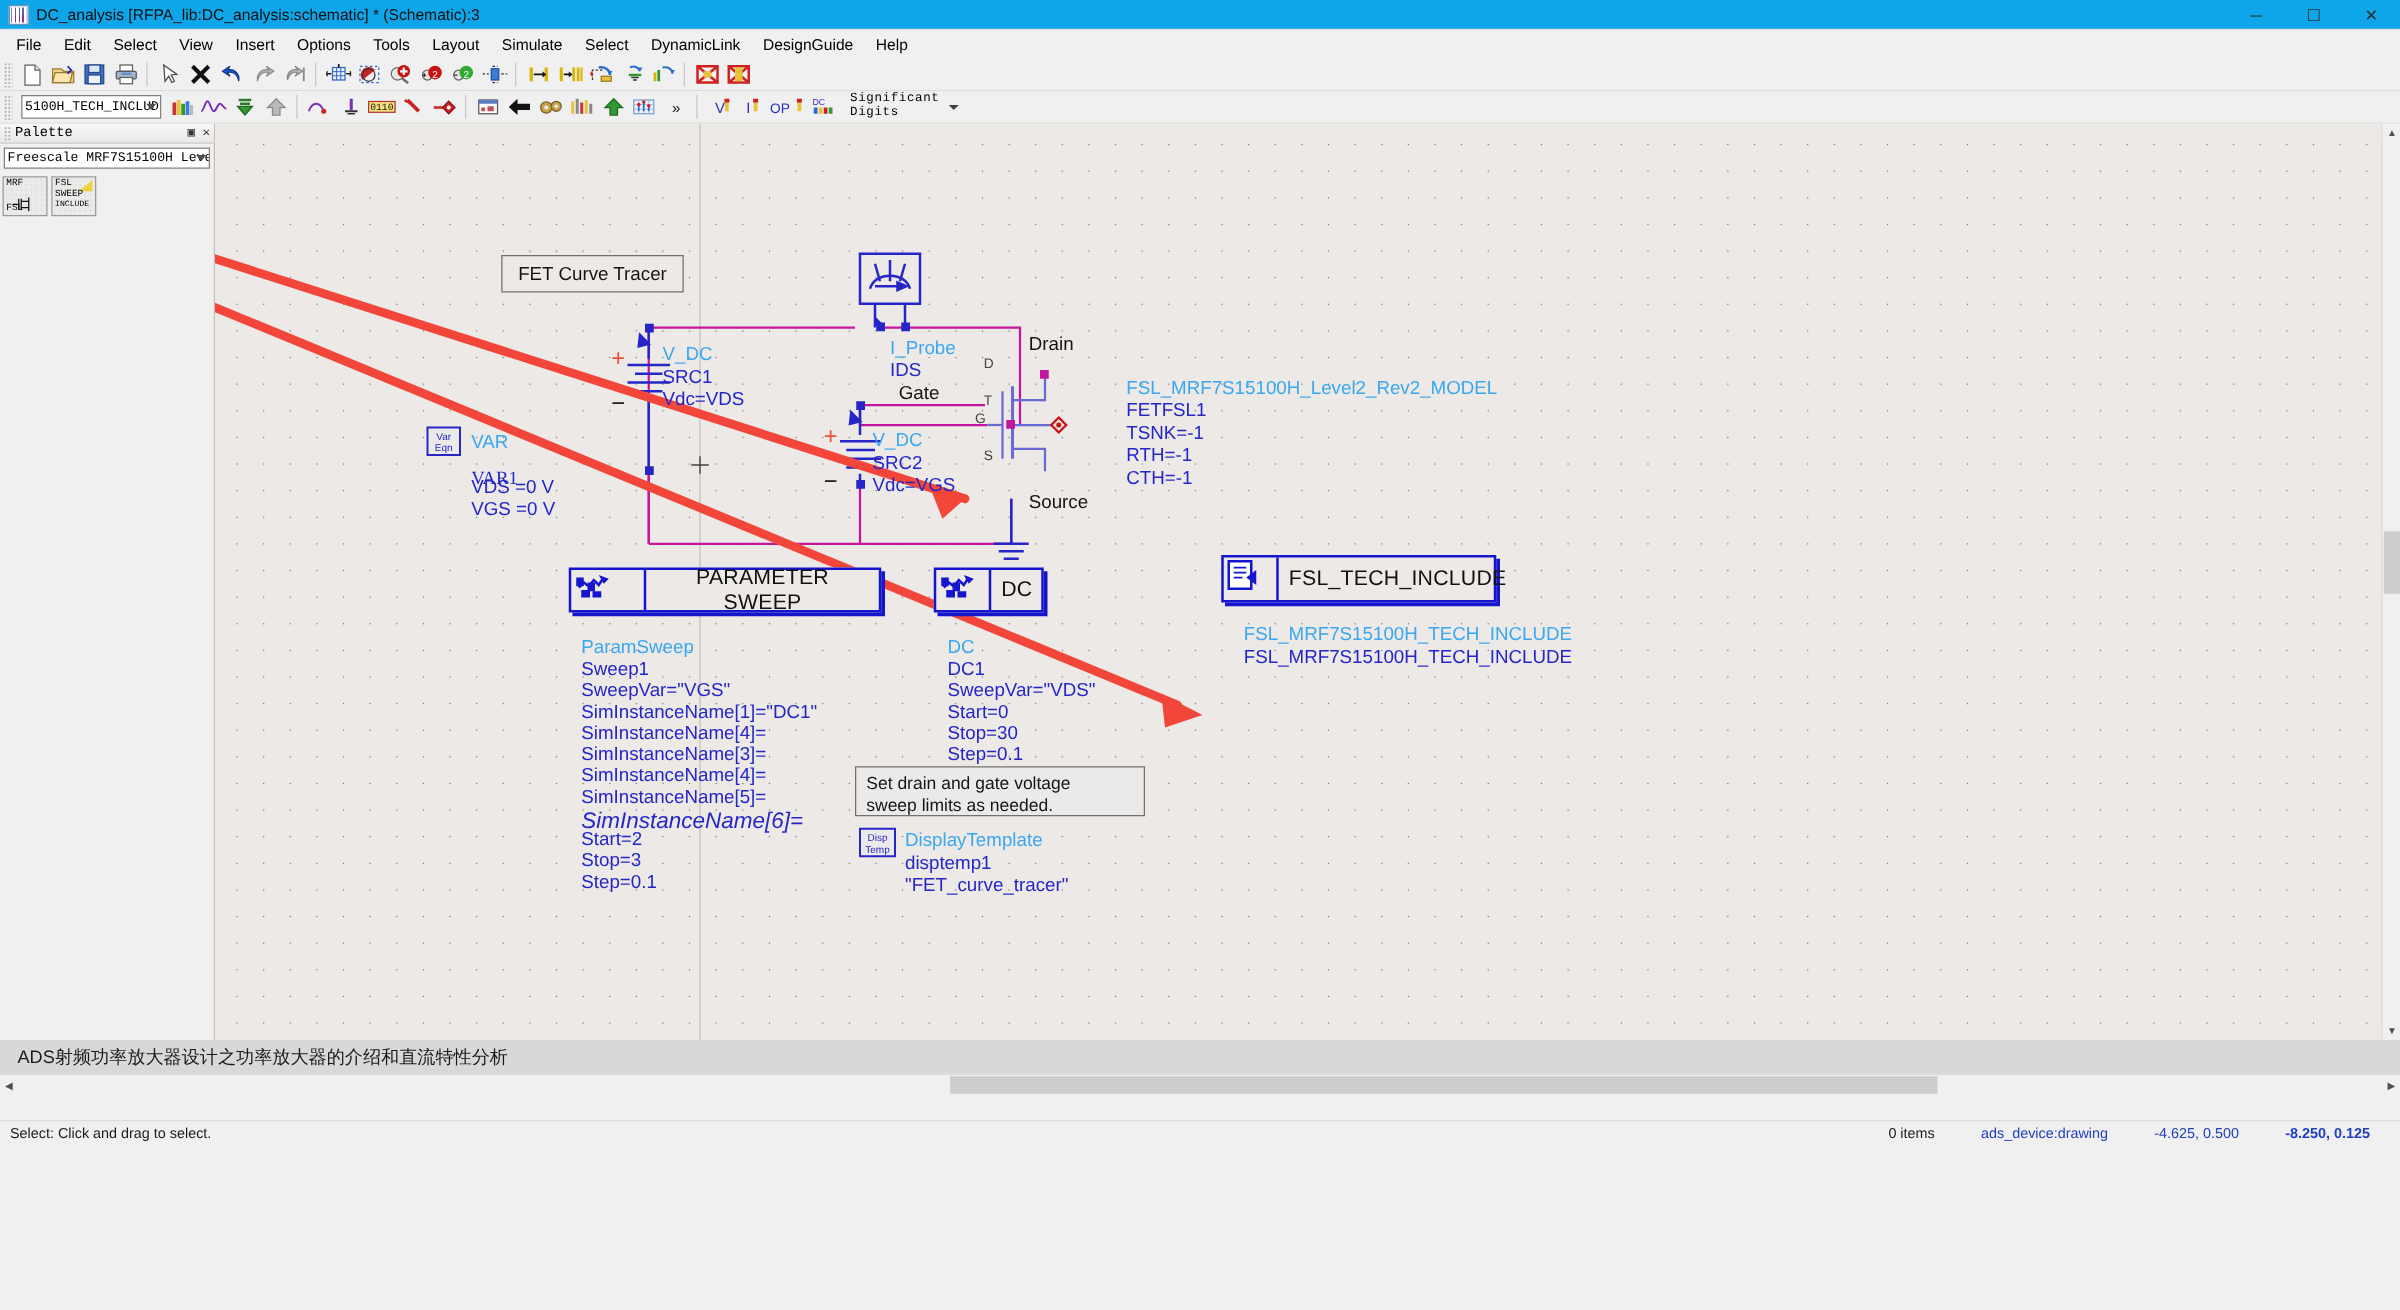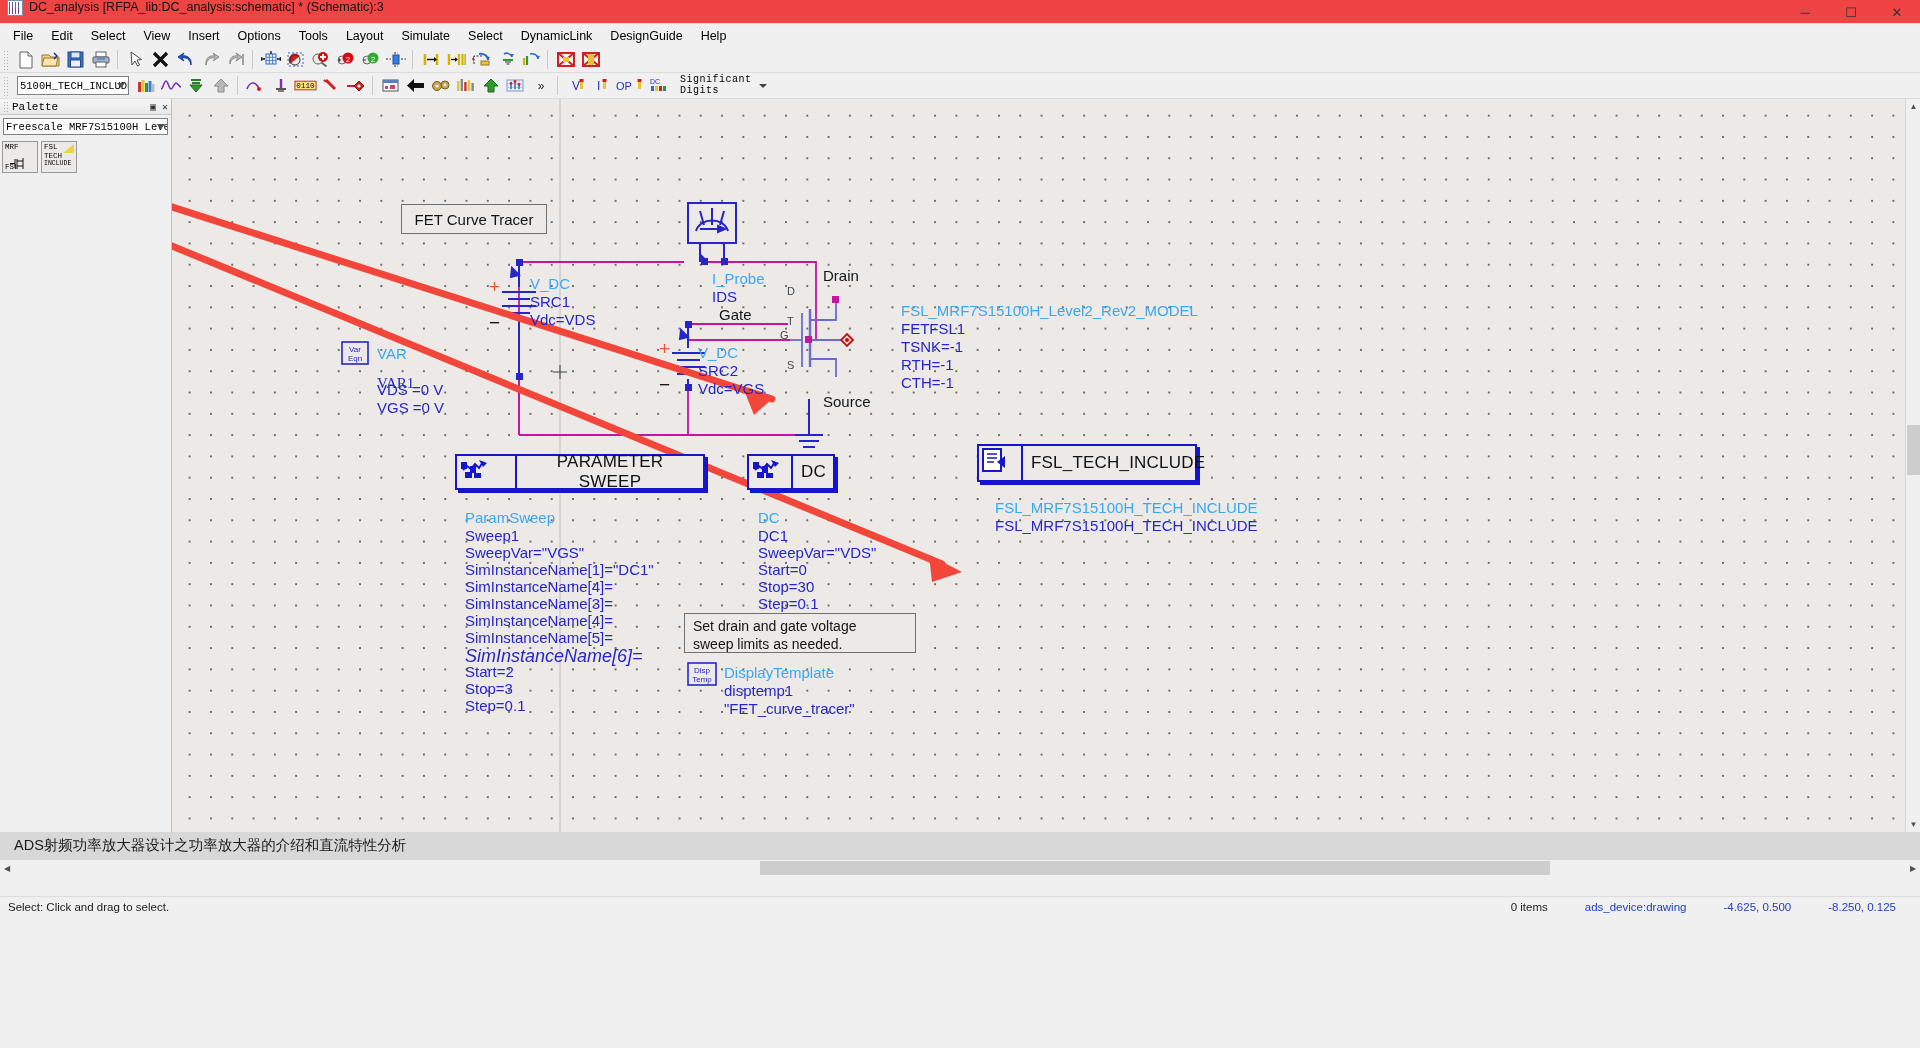--- a/index.html
+++ b/index.html
@@ -5,21 +5,21 @@
   * { box-sizing: border-box; }
   html, body {
     margin: 0; padding: 0;
     width: 1920px; height: 1048px;
     overflow: hidden;
     font-family: "Liberation Sans", sans-serif;
     background: #f0f0f0;
   }
   
   #titlebar {
-    height: 24px; background: #ef4444; display: flex; 
+    height: 24px; background: #0ea5e9; display: flex; align-items: center;
     border-bottom: 1px solid #e0e0e0; position: relative;
   }
   #titlebar .tb-icon {
     width: 16px; height: 16px; margin: 0 6px 0 7px; flex: 0 0 auto;
     background: #ffffff; border: 1px solid #7090b0; position: relative; overflow: hidden;
   }
   #titlebar .tb-icon::before {
     content: ""; position: absolute; left: 1px; top: 1px; right: 1px; height: 6px;
     background: repeating-linear-gradient(90deg,#5566aa 0 1px,#ffffff 1px 3px);
   }
@@ -549,21 +549,21 @@
       <div class="pitem">
         <span>MRF</span>
         <svg class="mosfet" viewBox="0 0 22 13">
           <path d="M2 6.5h5M7 2v9M9 2v9M9 4h6M9 9h6M15 1v11" stroke="#111" fill="none" stroke-width="1"></path>
         </svg>
         <span style="position:absolute;left:2px;bottom:1px;">FSL</span>
       </div>
       <div class="pitem">
         <span class="tri"></span>
         <span>FSL</span>
-        <span style="position:absolute;left:2px;top:11px;">TECH</span>
+        <span style="position:absolute;left:2px;top:11px;">SWEEP</span>
         <span style="position:absolute;left:2px;top:19px;font-size:6.5px;">INCLUDE</span>
       </div>
     </div>
   </div>
 
   <div id="canvas-wrap">
     <div id="canvas">
 
       <svg width="1733" height="733" viewBox="0 0 1733 733">
 
@@ -797,14 +797,14 @@
     <div id="hthumb" style="left:760px;width:790px;"></div>
     <div class="hs-arrow" style="right:0;">▶</div>
   </div>
 </div>
 
 <div id="statusbar">
   <div class="sb-left">Select: Click and drag to select.</div>
   <div class="sb-cell">0 items</div>
   <div class="sb-cell sb-blue">ads_device:drawing</div>
   <div class="sb-cell sb-blue">-4.625, 0.500</div>
-  <div class="sb-cell sb-blue" style="padding-right:24px;">-8.250, 0.125</div>
+  <div class="sb-cell sb-blue" style="padding-right:24px;font-weight:bold;">-8.250, 0.125</div>
 </div>
 
 </body></html>

